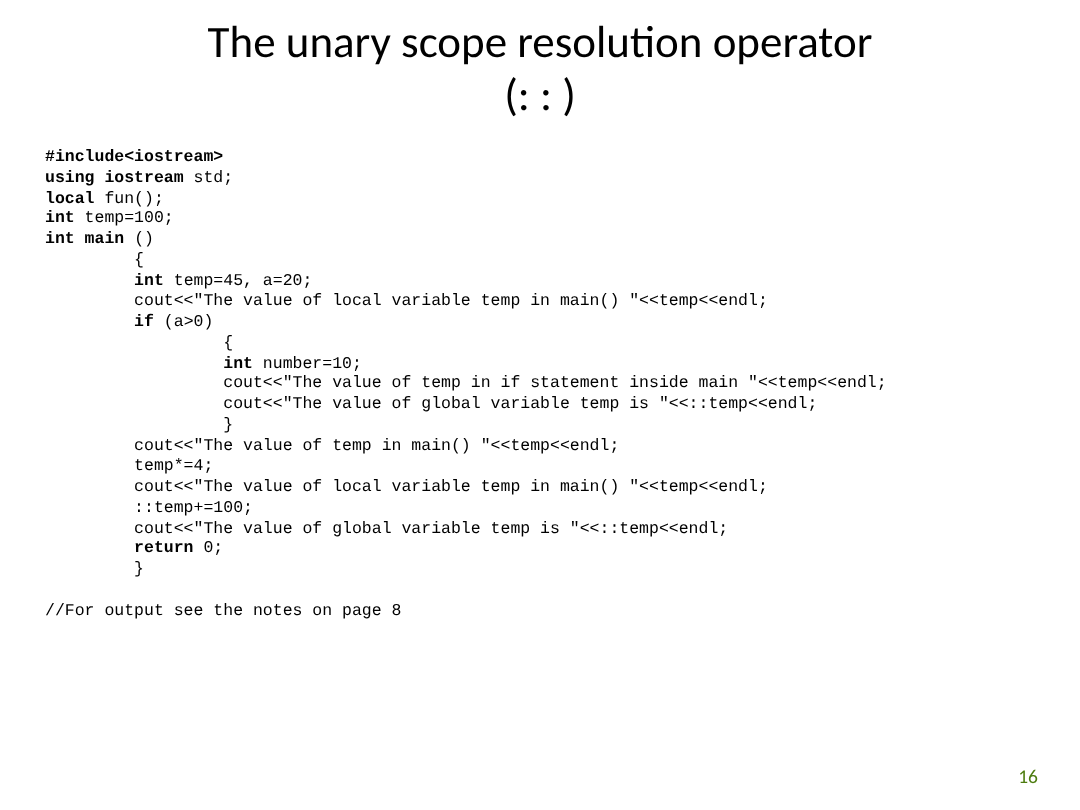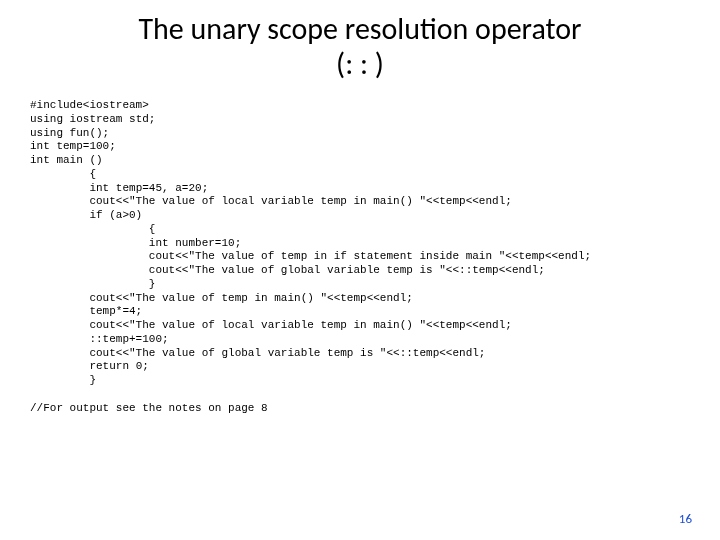--- a/index.html
+++ b/index.html
@@ -25,41 +25,41 @@
     line-height: 1.15;
     margin: 0 0 18px 0;
     font-weight: 400;
   }
   .code {
     font-family: "Courier New", monospace;
     font-size: 11px;
     line-height: 1.25;
     white-space: pre;
   }
-  .code b { font-weight: normal; }
+  .code b { font-weight: bold; }
   .pagenum {
     position: absolute;
     bottom: 14px;
     right: 28px;
     font-size: 13px;
-    color: #1d4ed8;
+    color: #4d7c0f;
   }
 </style>
 </head>
 <body>
 
 <div class="slide">
   <h1 class="title">
     <span>The unary scope resolution operator</span><br>
     <span>(: : )</span>
   </h1>
 
   <div class="code"><b>#include&lt;iostream&gt; </b>
 <b>using iostream </b><span>std;</span>
-<b>using </b><span>fun();</span>
+<b>local </b><span>fun();</span>
 <b>int </b><span>temp=100;</span>
 <b>int main </b><span>()</span>
 <span>         {</span>
 <b>         int </b><span>temp=45, a=20;</span>
 <span>         cout&lt;&lt;"The value of local variable temp in main() "&lt;&lt;temp&lt;&lt;endl;</span>
 <b>         if </b><span>(a&gt;0)</span>
 <span>                  {</span>
 <b>                  int </b><span>number=10;</span>
 <span>                  cout&lt;&lt;"The value of temp in if statement inside main "&lt;&lt;temp&lt;&lt;endl;</span>
 <span>                  cout&lt;&lt;"The value of global variable temp is "&lt;&lt;::temp&lt;&lt;endl;</span>

